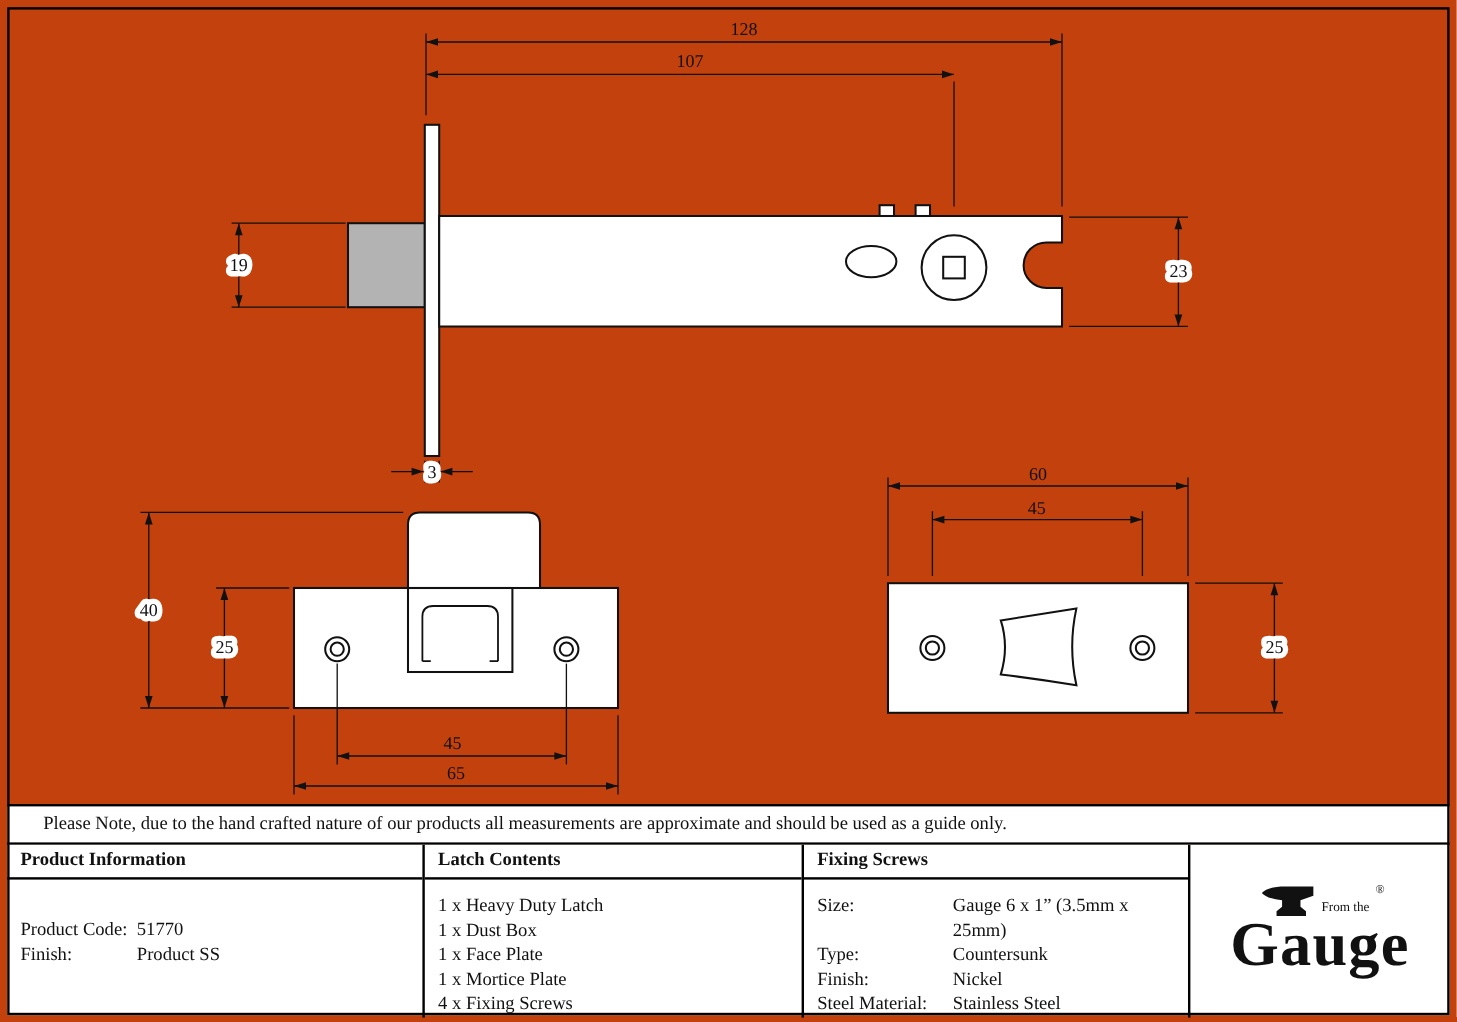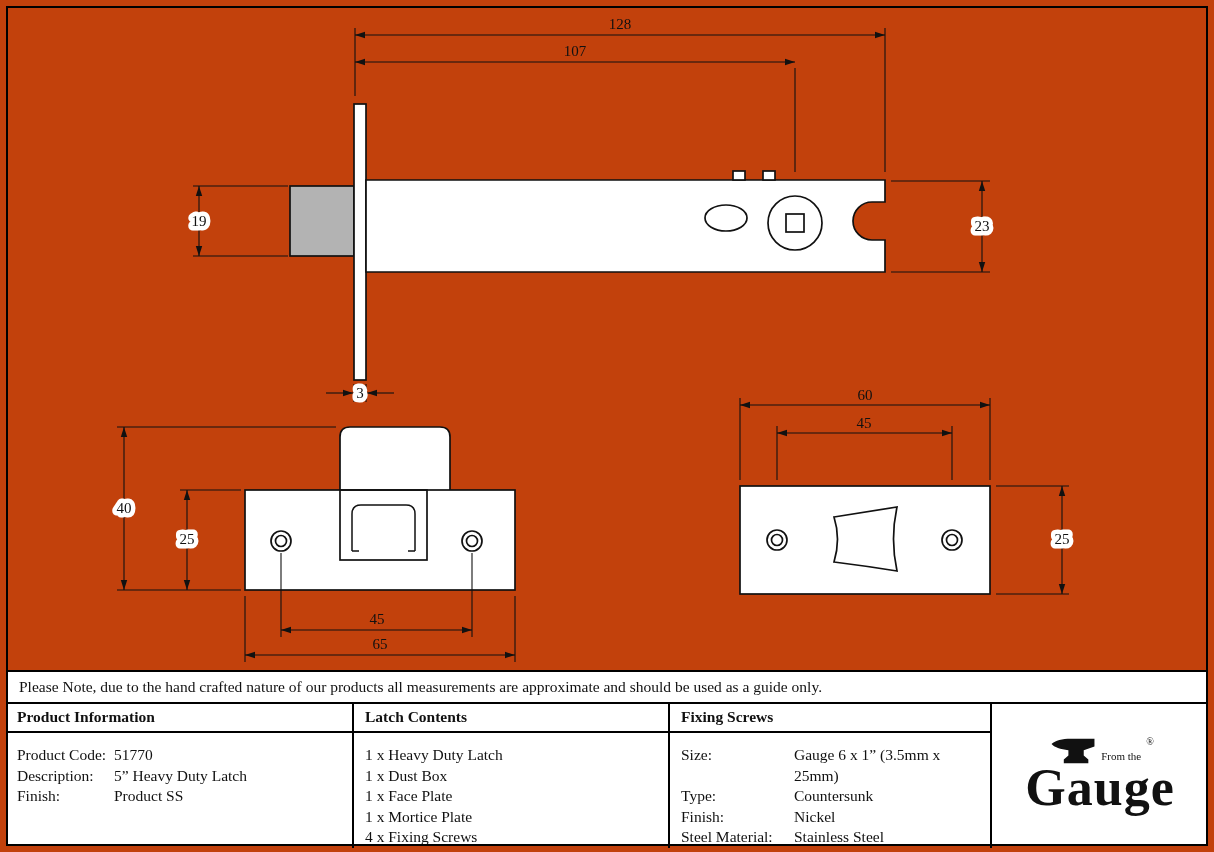--- a/index.html
+++ b/index.html
@@ -12,31 +12,31 @@
   .page { position:relative; width:1214px; height:852px; background:#c2410c; overflow:hidden; }
   .frame { position:absolute; inset:6px; border:2px solid #000; pointer-events:none; }
   svg.drawing { position:absolute; left:0; top:0; }
 
   .dim { font-size:15px; fill:#111; font-family:"Liberation Serif", serif; }
   .halo { paint-order:stroke; stroke:#fff; stroke-width:9px; stroke-linejoin:round; }
 
   .note-bar {
     position:absolute; left:6px; right:6px; top:670px; height:34px;
     border-top:2px solid #000; border-bottom:2px solid #000;
-    display:flex; align-items:center; padding-left:13px;
+    display:flex; align-items:center; padding-left:30px;
     font-size:15.5px; background:#fff;
   }
 
   .spec-table {
     position:absolute; left:6px; right:6px; top:704px; bottom:6px;
     display:grid; grid-template-columns:346px 316px 322px 1fr;
     background:#fff;
   }
   .col { border-left:2px solid #000; display:flex; flex-direction:column; min-width:0; }
-  .col.first { border-left:none; }
+  .col.first { border-left:none;gap:20px; }
   .col-header {
     border-bottom:2px solid #000; height:29px; padding:4px 11px 0;
     font-weight:bold; font-size:15.5px;
   }
   .col-body { padding:12px 11px 0; font-size:15.5px; line-height:20.5px; }
   .kv-row { display:flex; }
   .kv-row .k { width:97px; flex:none; }
   .col.fix .kv-row .k { width:113px; }
   .list-item { white-space:nowrap; }
 
@@ -177,24 +177,20 @@
   <div class="spec-table">
 
     <div class="col first">
       <div class="col-header">Product Information</div>
       <div class="col-body">
         <div class="kv-row">
           <span class="k">Product Code:</span>
           <span class="v">51770</span>
         </div>
         <div class="kv-row">
-          <span class="k">Description:</span>
-          <span class="v">5” Heavy Duty Latch</span>
-        </div>
-        <div class="kv-row">
           <span class="k">Finish:</span>
           <span class="v">Product SS</span>
         </div>
       </div>
     </div>
 
     <div class="col">
       <div class="col-header">Latch Contents</div>
       <div class="col-body">
         <div class="list-item">1 x Heavy Duty Latch</div>

